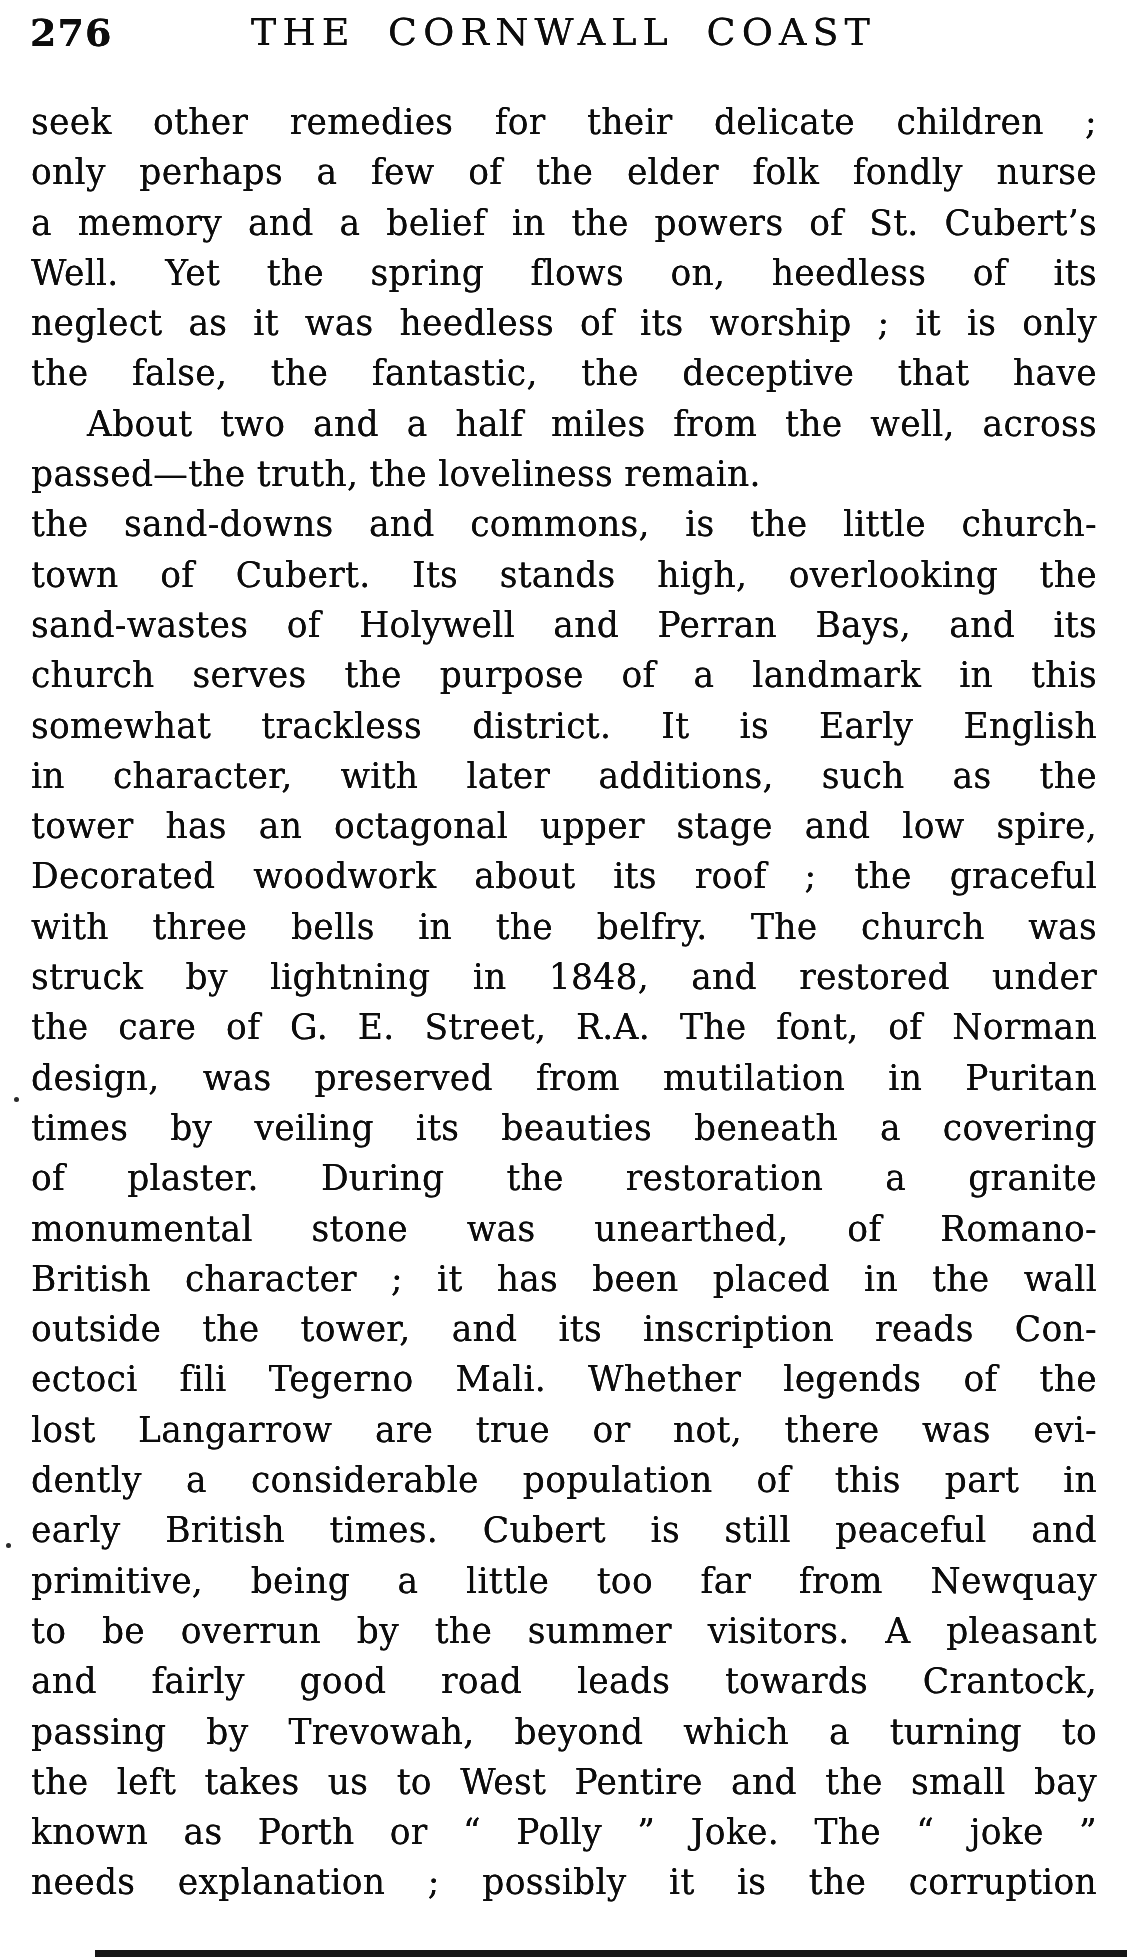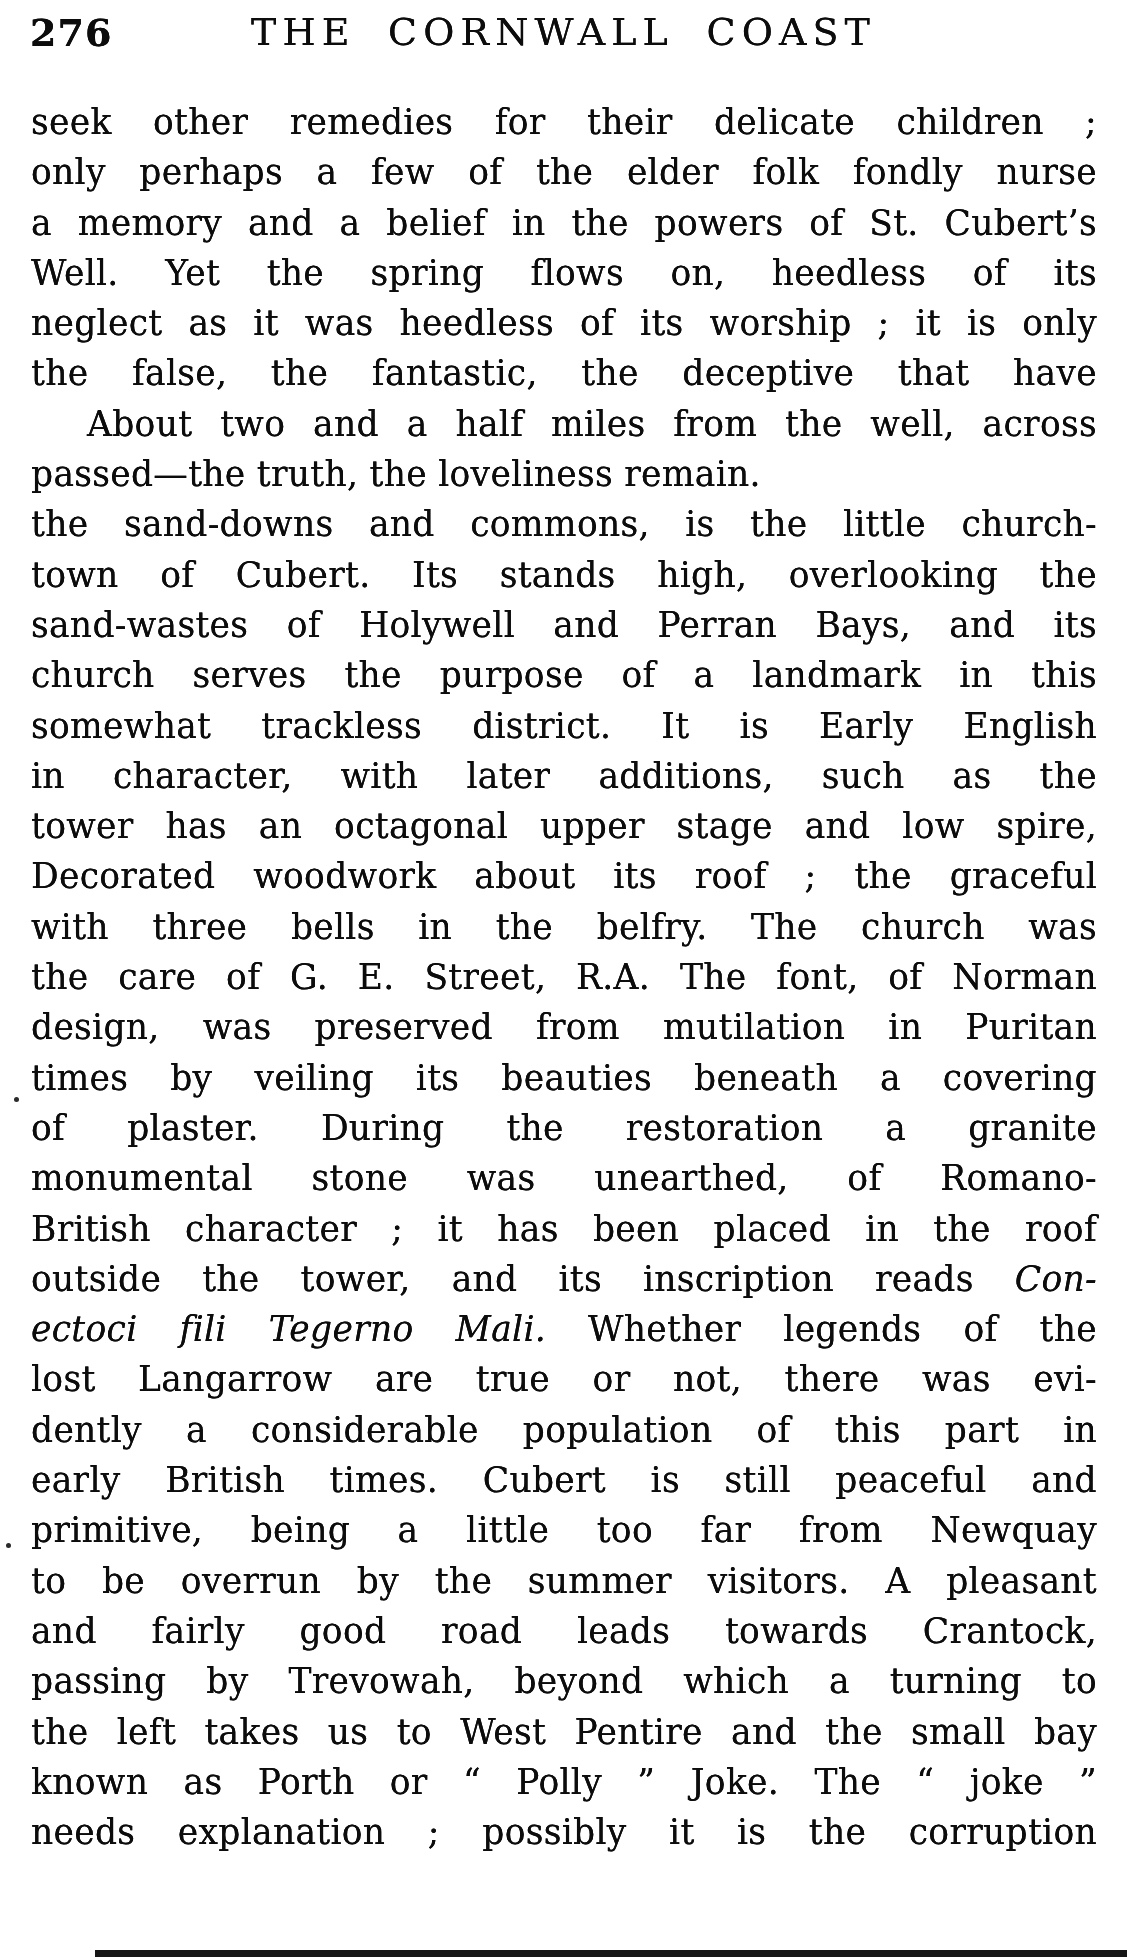--- a/index.html
+++ b/index.html
@@ -63,21 +63,21 @@
     height: 50.3px;
     letter-spacing: 0.3px;
     text-align: justify;
     text-shadow: 0 0 0.55px currentColor;
     white-space: normal;
     overflow: visible;
   }
   .line.j { text-align-last: justify; }
   .line.end { text-align: left; text-align-last: left; }
   .line.indent { padding-left: 56px; }
-  .it { font-style: italic; }
+  .it { }
 
   
   .scan-bar {
     position: absolute;
     bottom: 0;
     right: 0;
     height: 7px;
     background: #161616;
   }
   .speck {
@@ -109,26 +109,27 @@
       <div class="line end"><span>passed—the truth, the loveliness remain.</span></div>
       <div class="line j"><span>the sand-downs and commons, is the little church-</span></div>
       <div class="line j"><span>town of Cubert.  Its stands high, overlooking the</span></div>
       <div class="line j"><span>sand-wastes of Holywell and Perran Bays, and its</span></div>
       <div class="line j"><span>church serves the purpose of a landmark in this</span></div>
       <div class="line j"><span>somewhat trackless district.  It is Early English</span></div>
       <div class="line j"><span>in character, with later additions, such as the</span></div>
       <div class="line j"><span>tower has an octagonal upper stage and low spire,</span></div>
       <div class="line j"><span>Decorated woodwork about its roof ; the graceful</span></div>
       <div class="line j"><span>with three bells in the belfry.  The church was</span></div>
+      <div class="line j"><span>struck by lightning in 1848, and restored under</span></div>
       <div class="line j"><span>the care of G. E. Street, R.A.  The font, of Norman</span></div>
       <div class="line j"><span>design, was preserved from mutilation in Puritan</span></div>
       <div class="line j"><span>times by veiling its beauties beneath a covering</span></div>
       <div class="line j"><span>of plaster.  During the restoration a granite</span></div>
       <div class="line j"><span>monumental stone was unearthed, of Romano-</span></div>
-      <div class="line j"><span>British character ; it has been placed in the roof</span></div>
+      <div class="line j"><span>British character ; it has been placed in the wall</span></div>
       <div class="line j"><span>outside the tower, and its inscription reads </span><span class="it">Con-</span></div>
       <div class="line j"><span class="it">ectoci fili Tegerno Mali.</span><span>  Whether legends of the</span></div>
       <div class="line j"><span>lost Langarrow are true or not, there was evi-</span></div>
       <div class="line j"><span>dently a considerable population of this part in</span></div>
       <div class="line j"><span>early British times.  Cubert is still peaceful and</span></div>
       <div class="line j"><span>primitive, being a little too far from Newquay</span></div>
       <div class="line j"><span>to be overrun by the summer visitors.  A pleasant</span></div>
       <div class="line j"><span>and fairly good road leads towards Crantock,</span></div>
       <div class="line j"><span>passing by Trevowah, beyond which a turning to</span></div>
       <div class="line j"><span>the left takes us to West Pentire and the small bay</span></div>

